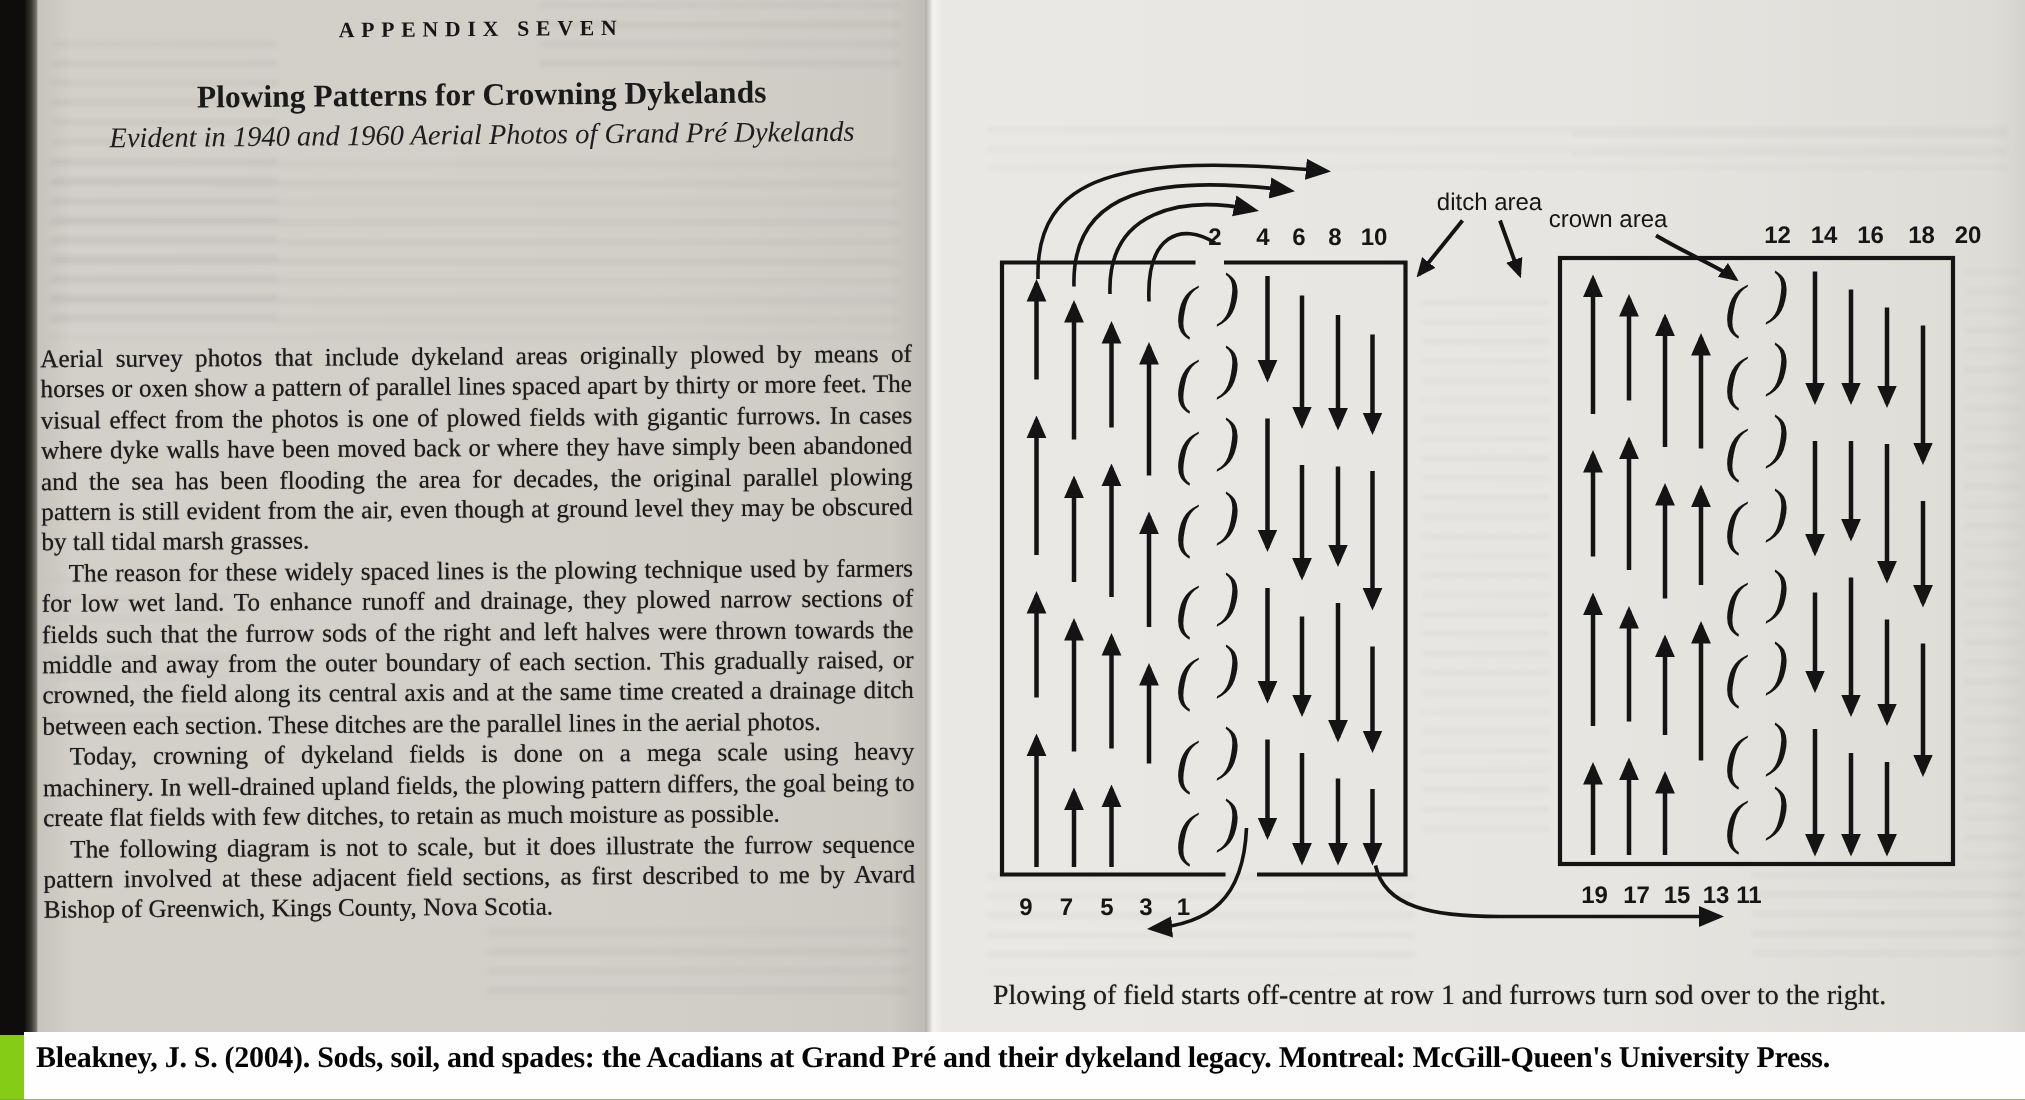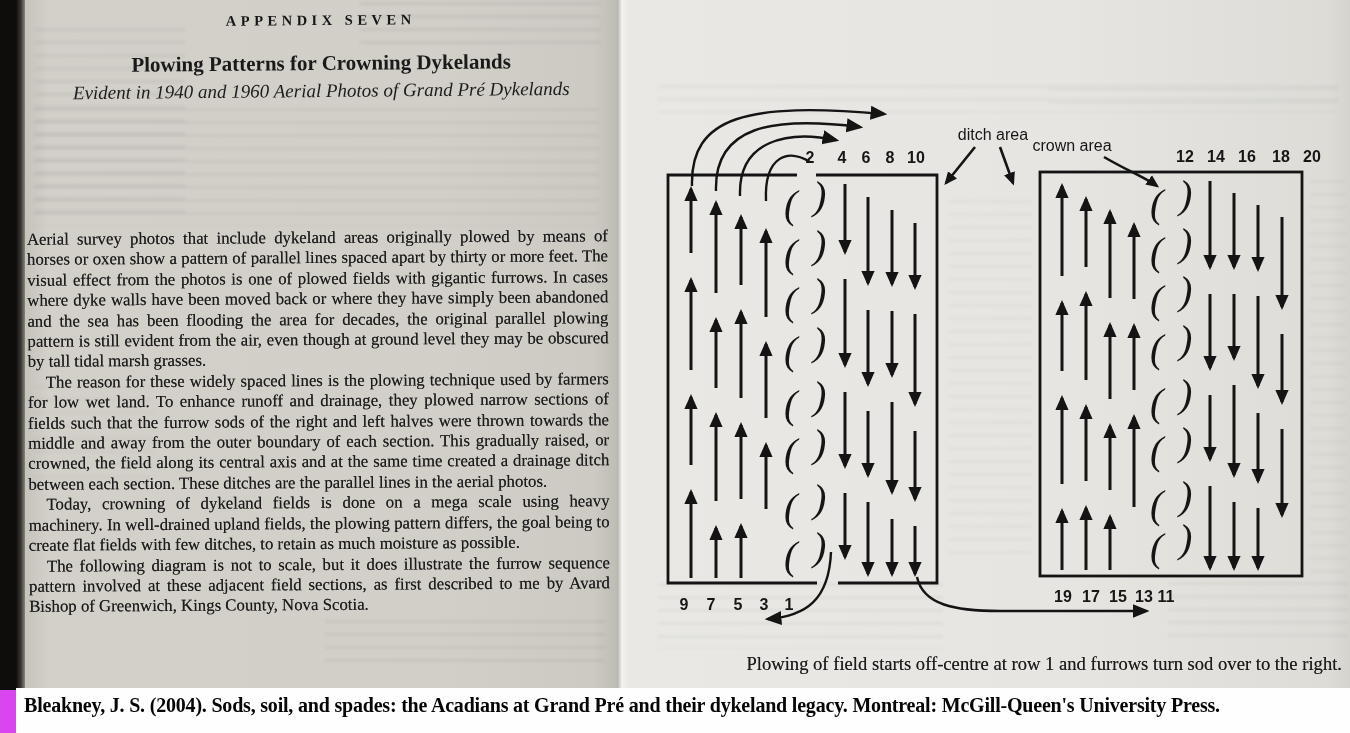--- a/index.html
+++ b/index.html
@@ -1,17 +1,17 @@
 <!DOCTYPE html>
 <html><head>
 <meta charset="utf-8">
 <style>
   html,body{margin:0;padding:0;background:#888;}
   .screen{position:relative;width:1350px;height:733px;overflow:hidden;
-          background:#d946ef;font-family:"Liberation Serif",serif;color:#1c1c1c;}
+          background:#84cc16;font-family:"Liberation Serif",serif;color:#1c1c1c;}
   
   .spine-strip{position:absolute;left:0;top:0;width:25px;height:690px;
     background:linear-gradient(90deg,#0e0d0b 0 16px,#3a3833 21px,#8a867e 25px);}
   .page-left{position:absolute;left:25px;top:0;width:592px;height:690px;
     background:linear-gradient(90deg,#c6c3bc 0,#d3d0c9 4%,#d2cfc8 70%,#cdcac3 96%,#bfbcb5 100%);}
   .gutter{position:absolute;left:617px;top:0;width:11px;height:690px;
     background:linear-gradient(90deg,#b2afa9,#f3f2ef 45%,#eceae6);}
   .page-right{position:absolute;left:628px;top:0;width:722px;height:690px;
     background:linear-gradient(90deg,#e9e8e4 0,#e6e5e1 60%,#dddcd7 97%,#d4d3ce 100%);}
   
@@ -21,21 +21,21 @@
   .title{margin-top:22px;text-align:center;font-size:21px;font-weight:600;color:#1a1a1a;}
   .subtitle{margin-top:4px;text-align:center;font-size:19px;font-style:italic;color:#1d1d1d;}
   .bodytext{position:absolute;left:3px;top:228px;width:581px;transform:rotate(-0.35deg);}
   .bodytext p{margin:0;font-size:16.8px;line-height:20.4px;text-align:justify;
     text-shadow:0 0 0.6px rgba(25,25,25,.75);}
   .bodytext p + p{text-indent:18px;}
   
   .intro{position:absolute;left:27px;top:20px;width:688px;margin:0;font-size:18.6px;
     line-height:24px;text-align:justify;text-shadow:0 0 0.6px rgba(25,25,25,.7);}
   .caption{position:absolute;left:34px;top:653px;width:680px;margin:0;font-size:18.6px;
-    text-shadow:0 0 0.6px rgba(25,25,25,.7);white-space:nowrap;text-align:right;}
+    text-shadow:0 0 0.6px rgba(25,25,25,.7);white-space:nowrap;}
   
   .citation-bar{position:absolute;left:16px;top:688px;width:1350px;height:45px;background:#fefefe;}
   .citation-bar span{position:absolute;left:8px;top:6px;font-size:20px;font-weight:700;
     letter-spacing:-0.2px;color:#050505;white-space:nowrap;}
   
   .diagram-svg{position:absolute;left:0;top:0;width:1350px;height:733px;pointer-events:none;}
   .farrow{stroke:#141414;stroke-width:3;fill:none;}
   .boxline{stroke:#141414;stroke-width:2.8;fill:none;}
   .arcline{stroke:#141414;stroke-width:2.4;fill:none;}
   .lblline{stroke:#141414;stroke-width:2.6;fill:none;}

